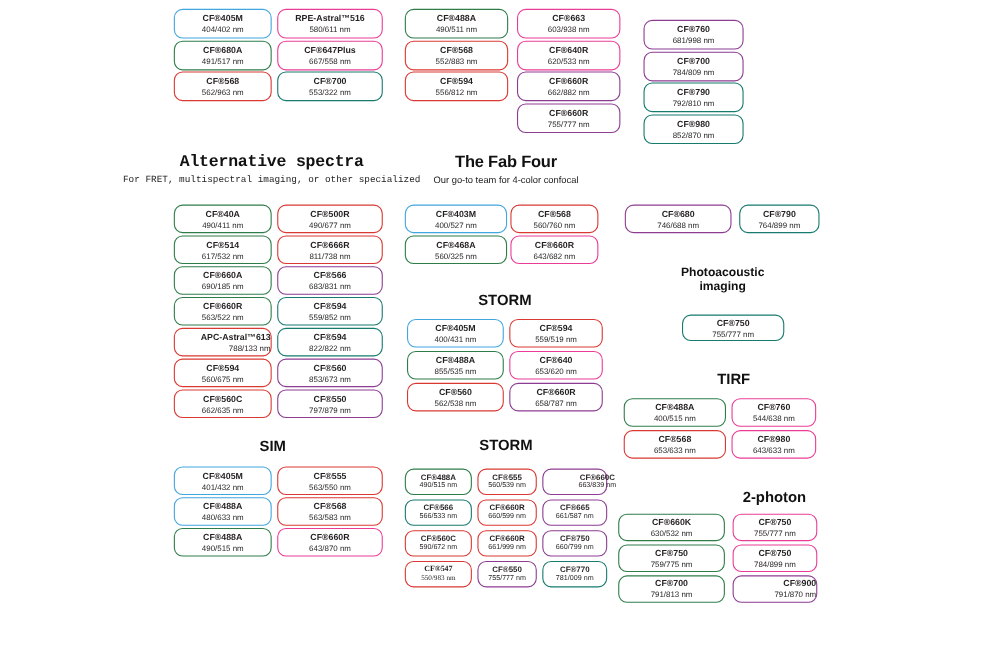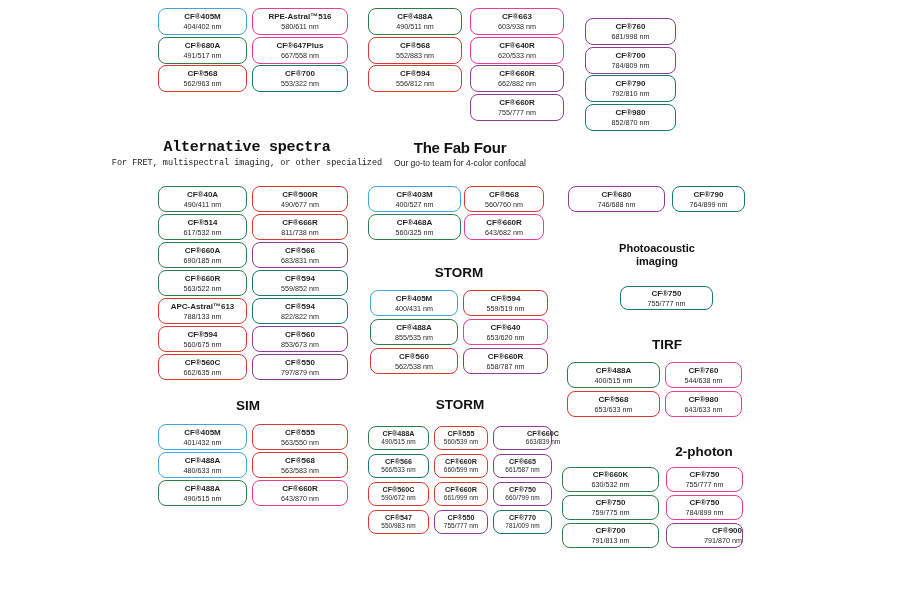--- a/index.html
+++ b/index.html
@@ -167,21 +167,21 @@
           <div class="dye-nm">617/532 nm</div>
         </div>
         <div class="dye" style="border-color: rgb(46, 125, 73); width: 89px;">
           <div class="dye-name">CF®660A</div>
           <div class="dye-nm">690/185 nm</div>
         </div>
         <div class="dye" style="border-color: rgb(46, 125, 73); width: 89px;">
           <div class="dye-name">CF®660R</div>
           <div class="dye-nm">563/522 nm</div>
         </div>
-        <div class="dye" style="border-color: rgb(218, 56, 50); width: 89px;">
+        <div class="dye" style="border-color: rgb(218, 56, 50); width: 89px; align-items: flex-end;">
           <div class="dye-name">APC-Astral™613</div>
           <div class="dye-nm">788/133 nm</div>
         </div>
         <div class="dye" style="border-color: rgb(218, 56, 50); width: 89px;">
           <div class="dye-name">CF®594</div>
           <div class="dye-nm">560/675 nm</div>
         </div>
         <div class="dye" style="border-color: rgb(218, 56, 50); width: 89px;">
           <div class="dye-name">CF®560C</div>
           <div class="dye-nm">662/635 nm</div>
@@ -351,21 +351,21 @@
           <div class="dye-nm">490/515 nm</div>
         </div>
         <div class="dye" style="border-color: rgb(22, 122, 110); width: 61px;">
           <div class="dye-name">CF®566</div>
           <div class="dye-nm">566/533 nm</div>
         </div>
         <div class="dye" style="border-color: rgb(218, 56, 50); width: 61px;">
           <div class="dye-name">CF®560C</div>
           <div class="dye-nm">590/672 nm</div>
         </div>
-        <div class="dye" style="border-color: rgb(218, 56, 50); width: 61px;">
+        <div class="dye" style="border-color: rgb(218, 56, 50); width: 61px; font-family: Liberation Serif, serif;">
           <div class="dye-name">CF®547</div>
           <div class="dye-nm">550/983 nm</div>
         </div>
       </div>
       <div class="dye-col">
         <div class="dye" style="border-color: rgb(218, 56, 50); width: 54px;">
           <div class="dye-name">CF®555</div>
           <div class="dye-nm">560/539 nm</div>
         </div>
         <div class="dye" style="border-color: rgb(218, 56, 50); width: 54px;">

